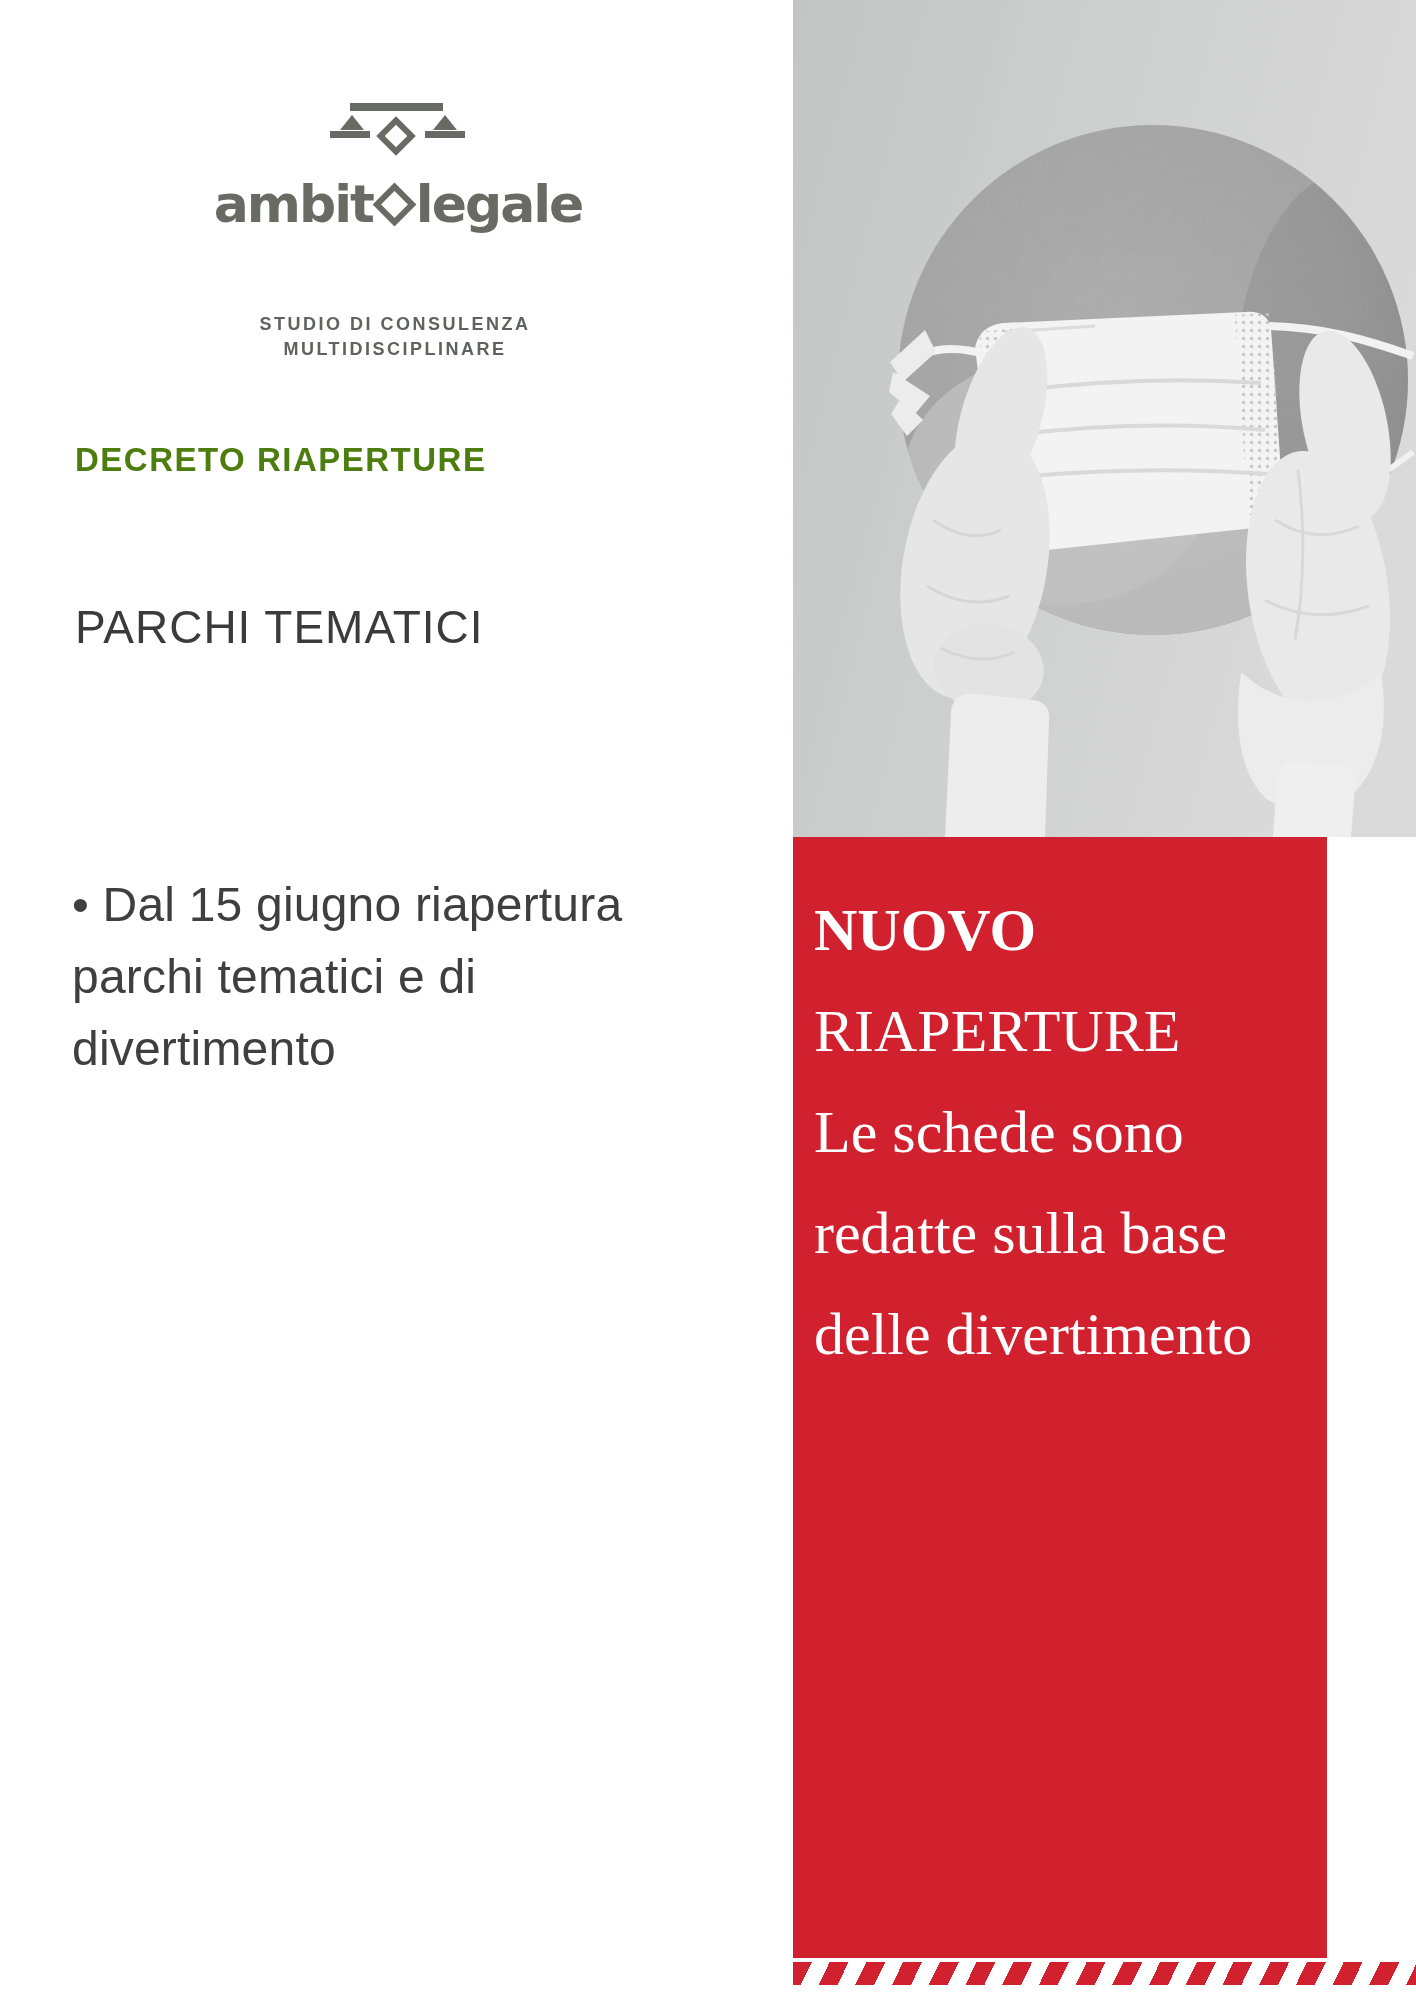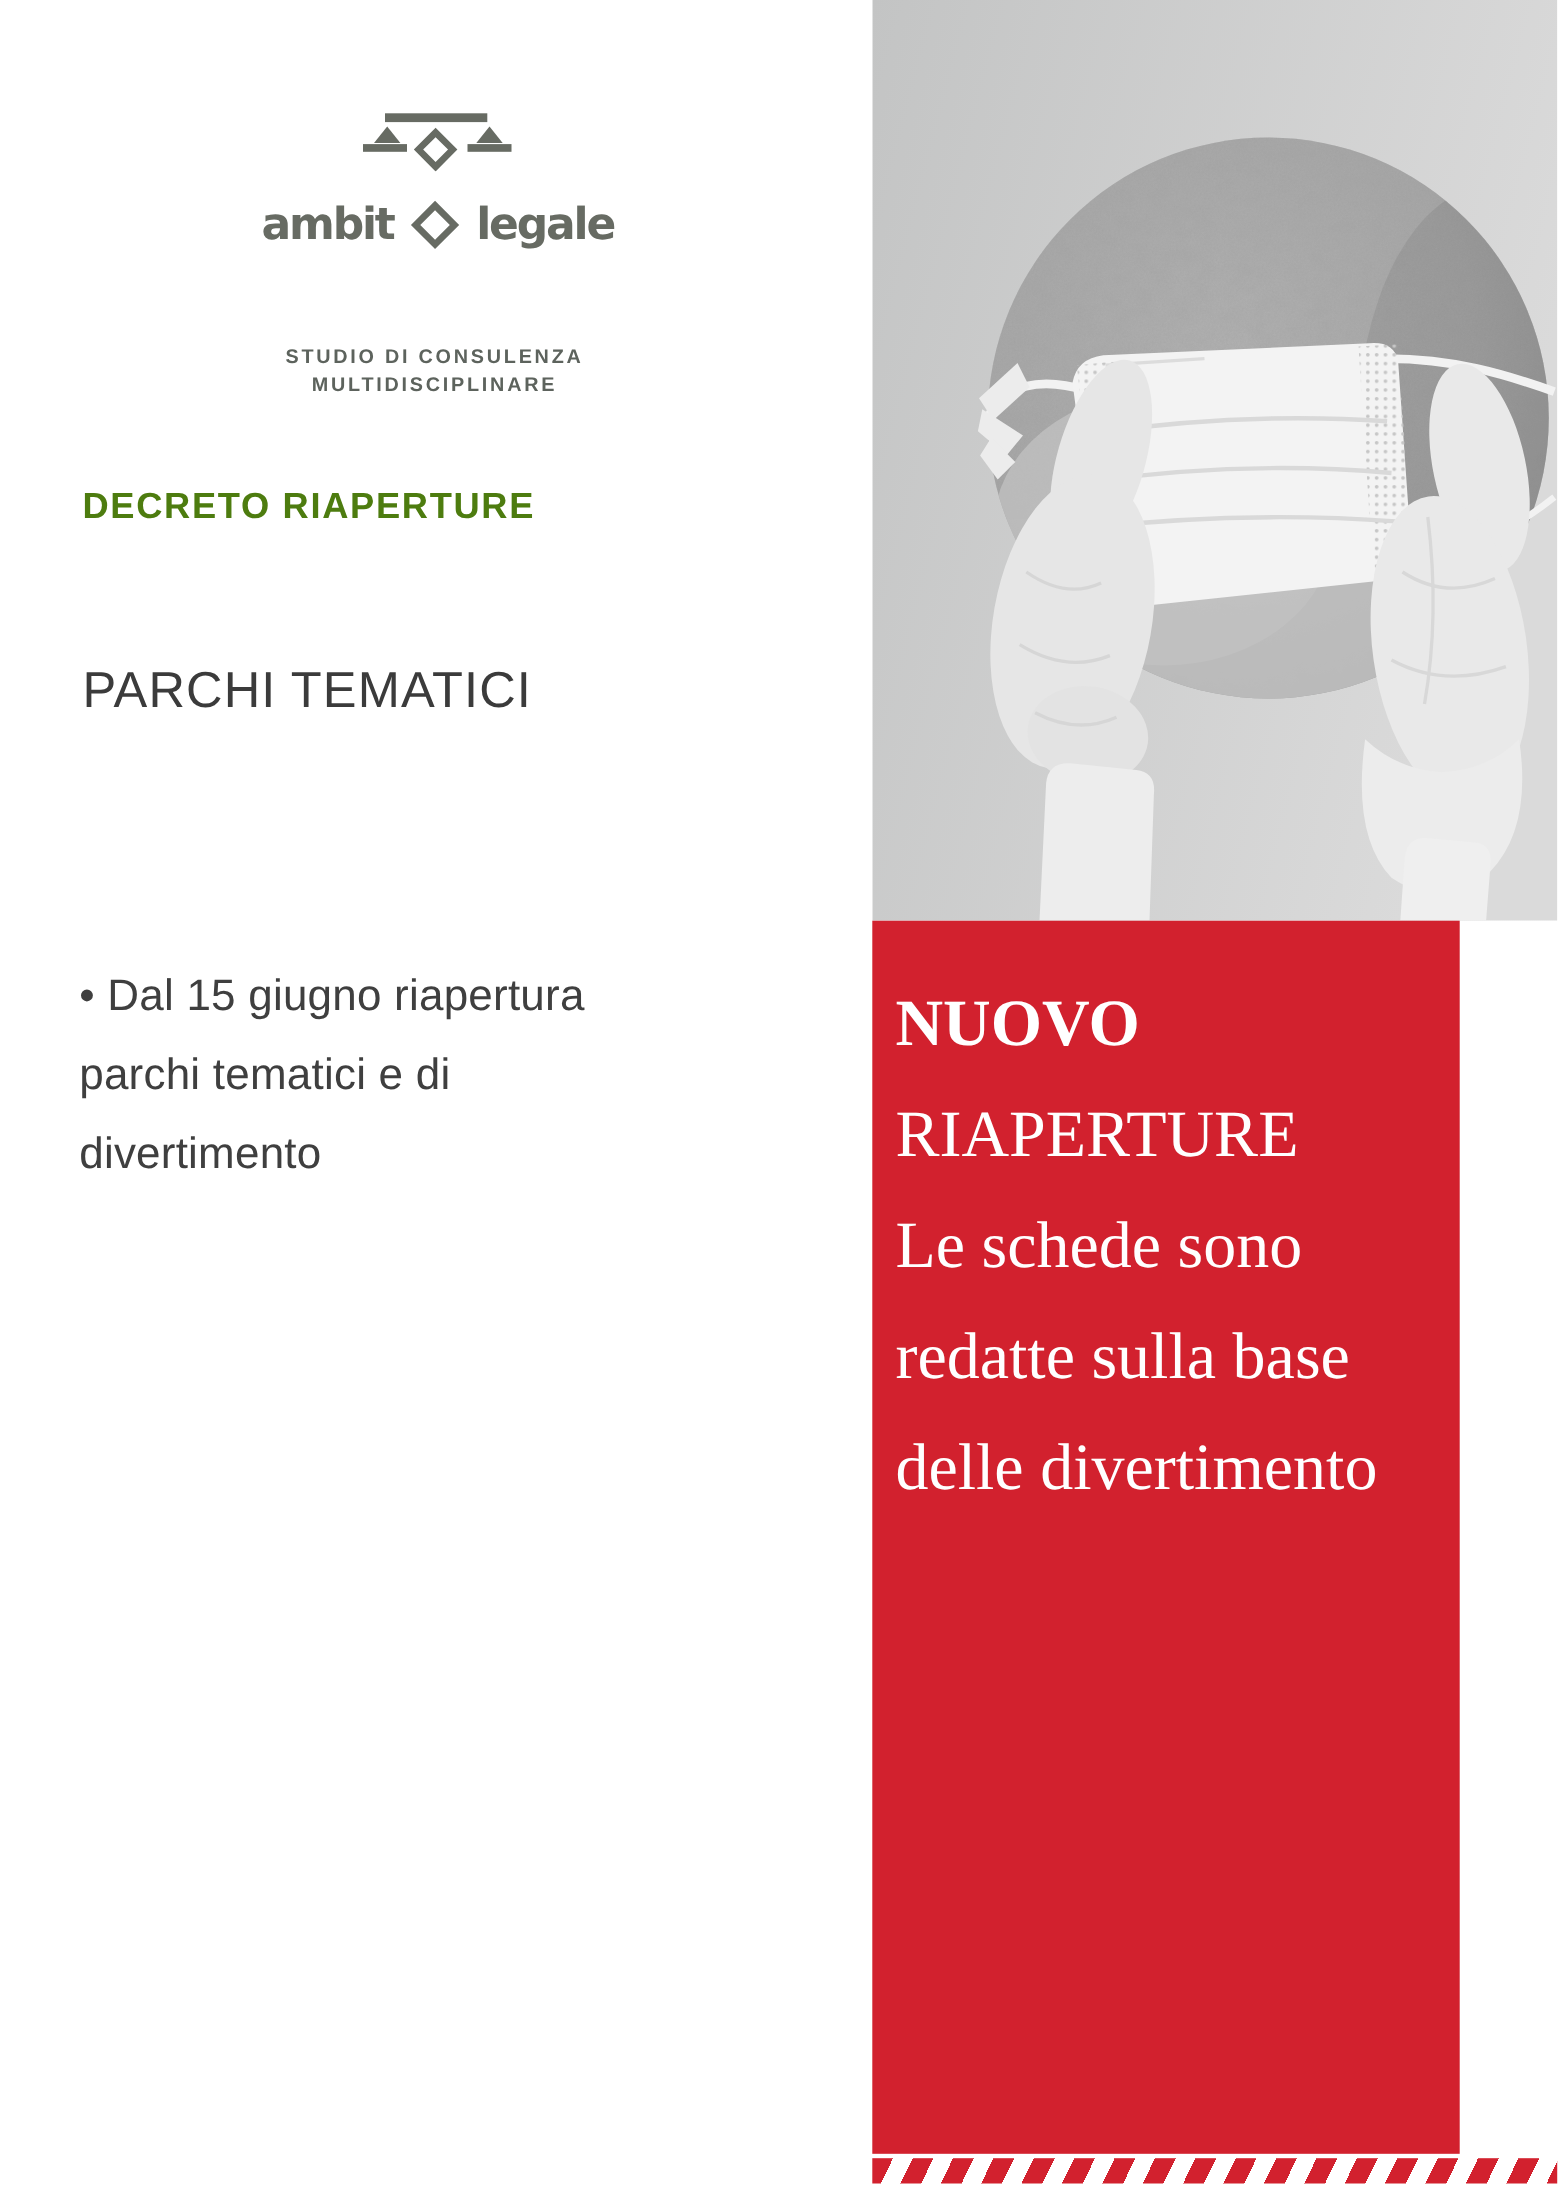--- a/index.html
+++ b/index.html
@@ -10,42 +10,42 @@
     overflow:hidden;
     font-family:"Liberation Sans", sans-serif;
   }
   
   #scales-icon{position:absolute;left:328px;top:98px;width:140px;height:58px;}
   #logo-row{
     position:absolute;left:98px;top:158px;width:600px;height:92px;
     display:flex;align-items:center;justify-content:center;
     color:#676b63;
     font-family:"DejaVu Sans", sans-serif;
-    font-weight:600;font-size:40px;letter-spacing:-2px;gap:16px;
+    font-weight:600;font-size:52px;letter-spacing:-2px;
   }
   #logo-diamond{
     width:19px;height:19px;border:6px solid #676b63;
     transform:rotate(45deg);margin:0 6px;flex:0 0 auto;
   }
   #tagline{
     position:absolute;left:150px;top:312px;width:490px;
     text-align:center;color:#5d635d;
     font-size:18px;letter-spacing:2.5px;line-height:25px;font-weight:700;
   }
   #kicker{
     position:absolute;left:75px;top:440px;width:600px;
     color:#4d7c0f;font-weight:700;font-size:33px;letter-spacing:1.5px;line-height:40px;
   }
   #page-title{
     position:absolute;left:75px;top:597px;width:640px;
     color:#3b3b3b;font-weight:400;font-size:46px;letter-spacing:1px;line-height:60px;
   }
   #bullet-block{
     position:absolute;left:72px;top:869px;width:580px;
-    color:#3f3f3f;font-weight:400;font-size:40px;line-height:72px;letter-spacing:0.2px;
+    color:#3f3f3f;font-weight:400;font-size:48px;line-height:72px;letter-spacing:0.2px;
   }
   
   #photo{position:absolute;left:793px;top:0;width:623px;height:837px;display:block;}
   #headline-panel{
     position:absolute;left:793px;top:837px;width:534px;height:1121px;
     background:#d2212e;
     box-sizing:border-box;
     padding:43px 16px 0 21px;
   }
   .headline-line{

